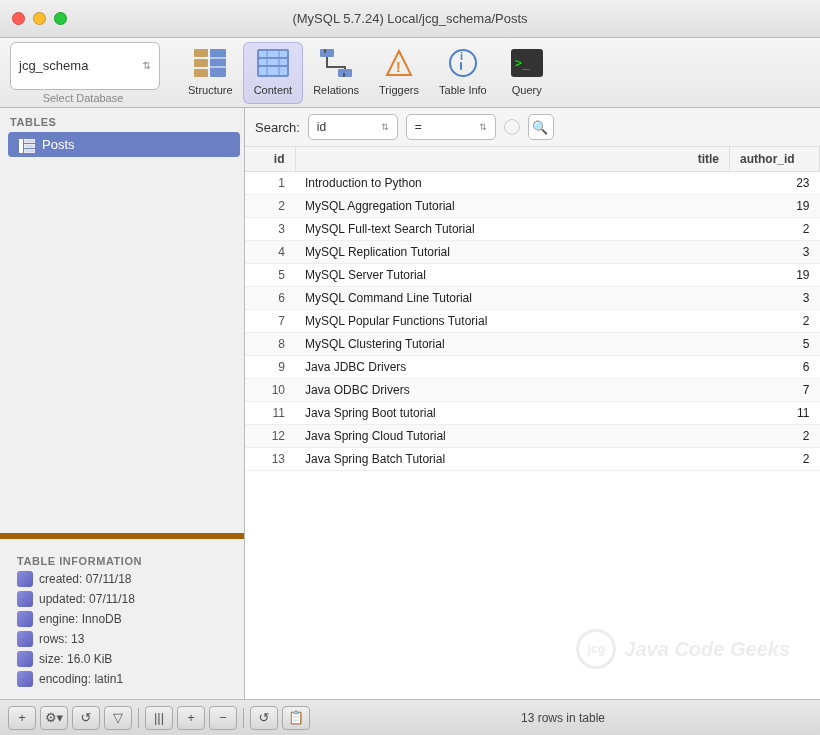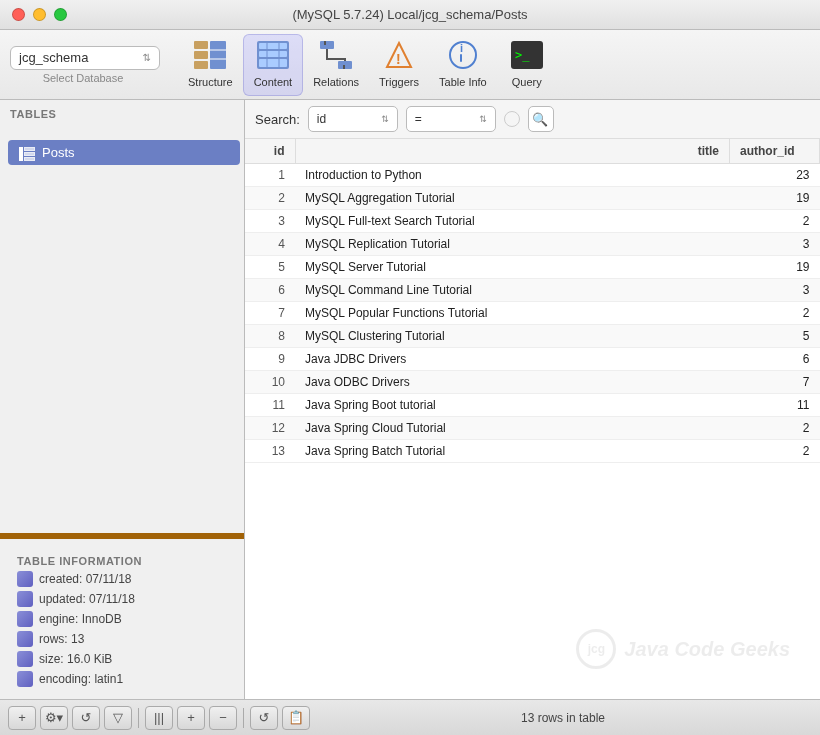--- a/index.html
+++ b/index.html
@@ -10,21 +10,21 @@
       width: 820px;
       height: 735px;
       overflow: hidden;
       display: flex;
       flex-direction: column;
     }
 
     
     .titlebar {
       background: linear-gradient(to bottom, #f0f0f0, #e0e0e0);
-      height: 30px;
+      height: 38px;
       display: flex;
       align-items: center;
       justify-content: center;
       border-bottom: 1px solid #bbb;
       position: relative;
       flex-shrink: 0;
       text-align: center;
     }
     .titlebar-title {
       font-size: 13px;
@@ -60,21 +60,21 @@
     }
     .db-selector {
       display: flex;
       align-items: center;
       background: white;
       border: 1px solid #bbb;
       border-radius: 6px;
       padding: 4px 8px;
       margin-right: 8px;
       width: 150px;
-      height: 24px;
+      height: 48px;
       justify-content: space-between;
       cursor: pointer;
     }
     .db-selector-text { font-size: 13px; color: #333; }
     .db-selector-arrow { font-size: 10px; color: #888; }
     .db-selector-sub {
       font-size: 11px;
       color: #888;
       text-align: center;
       margin-top: 2px;
@@ -126,21 +126,20 @@
     }
 
     
     .sidebar {
       width: 245px;
       background: #f0f0f0;
       border-right: 1px solid #bbb;
       display: flex;
       flex-direction: column;
       flex-shrink: 0;
-      gap: 16px;
     }
     .sidebar-section-header {
       font-size: 11px;
       font-weight: 700;
       color: #777;
       padding: 8px 10px 4px 10px;
       letter-spacing: 0.05em;
     }
     .sidebar-item {
       display: flex;

